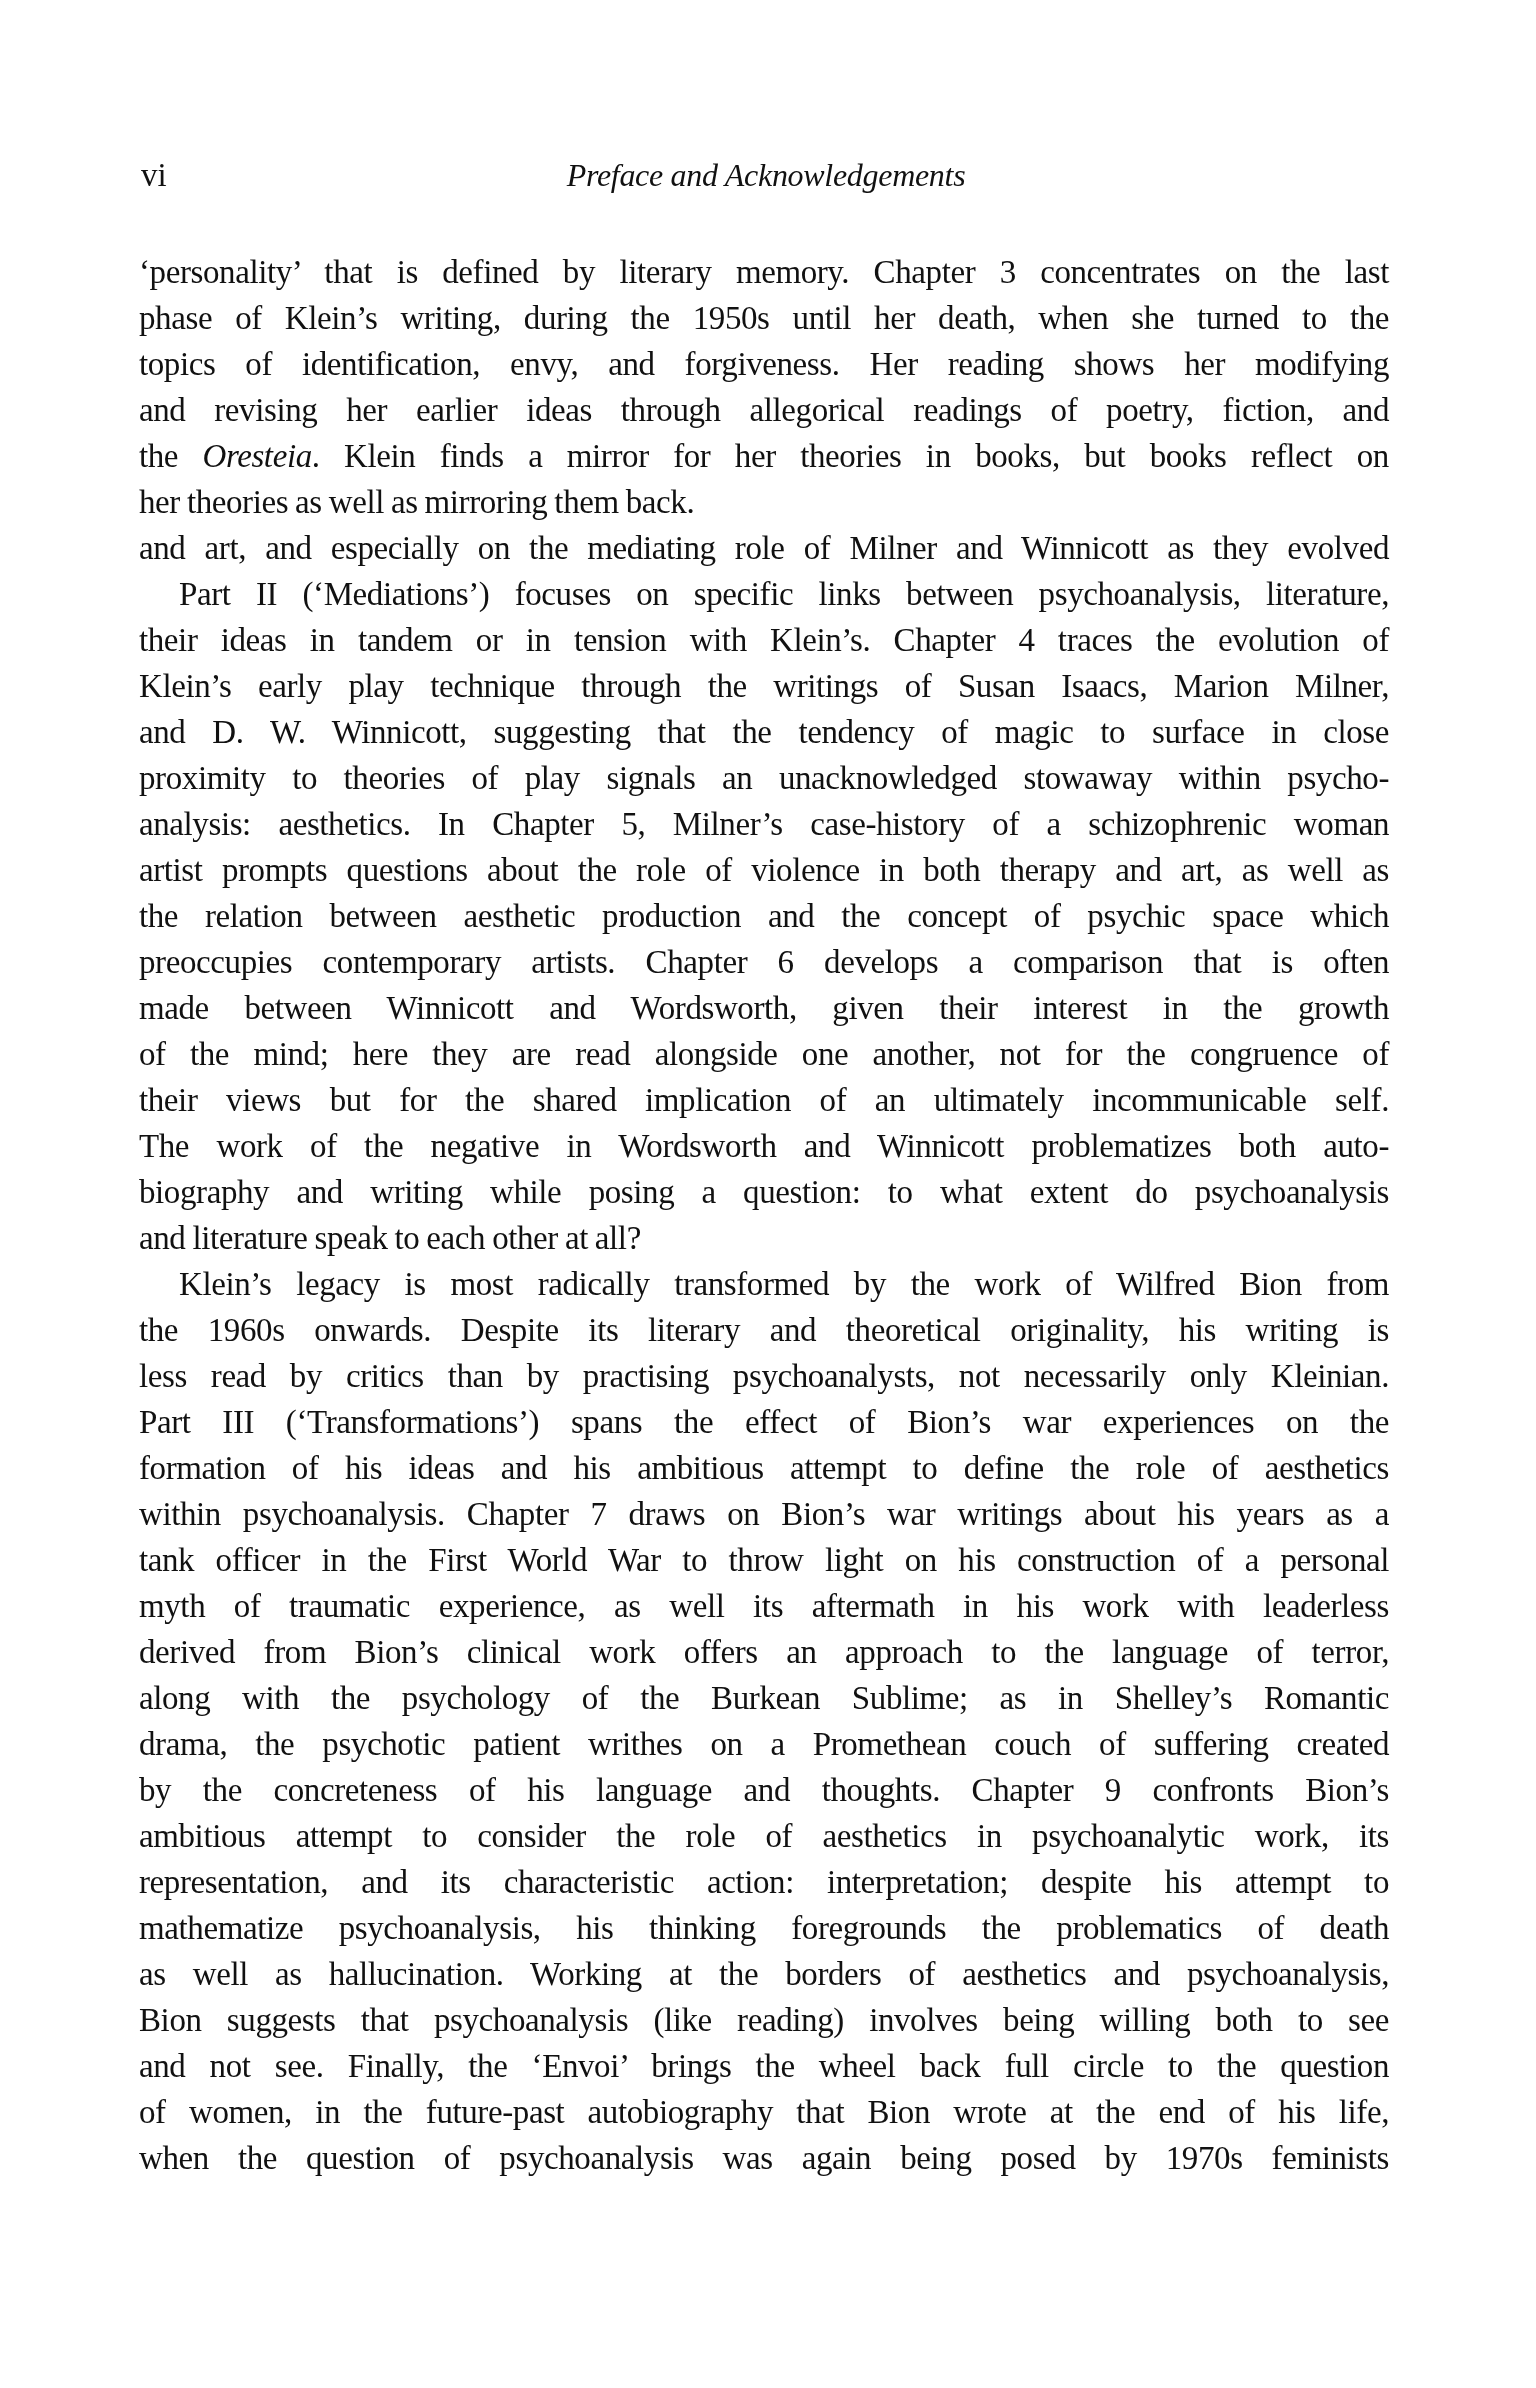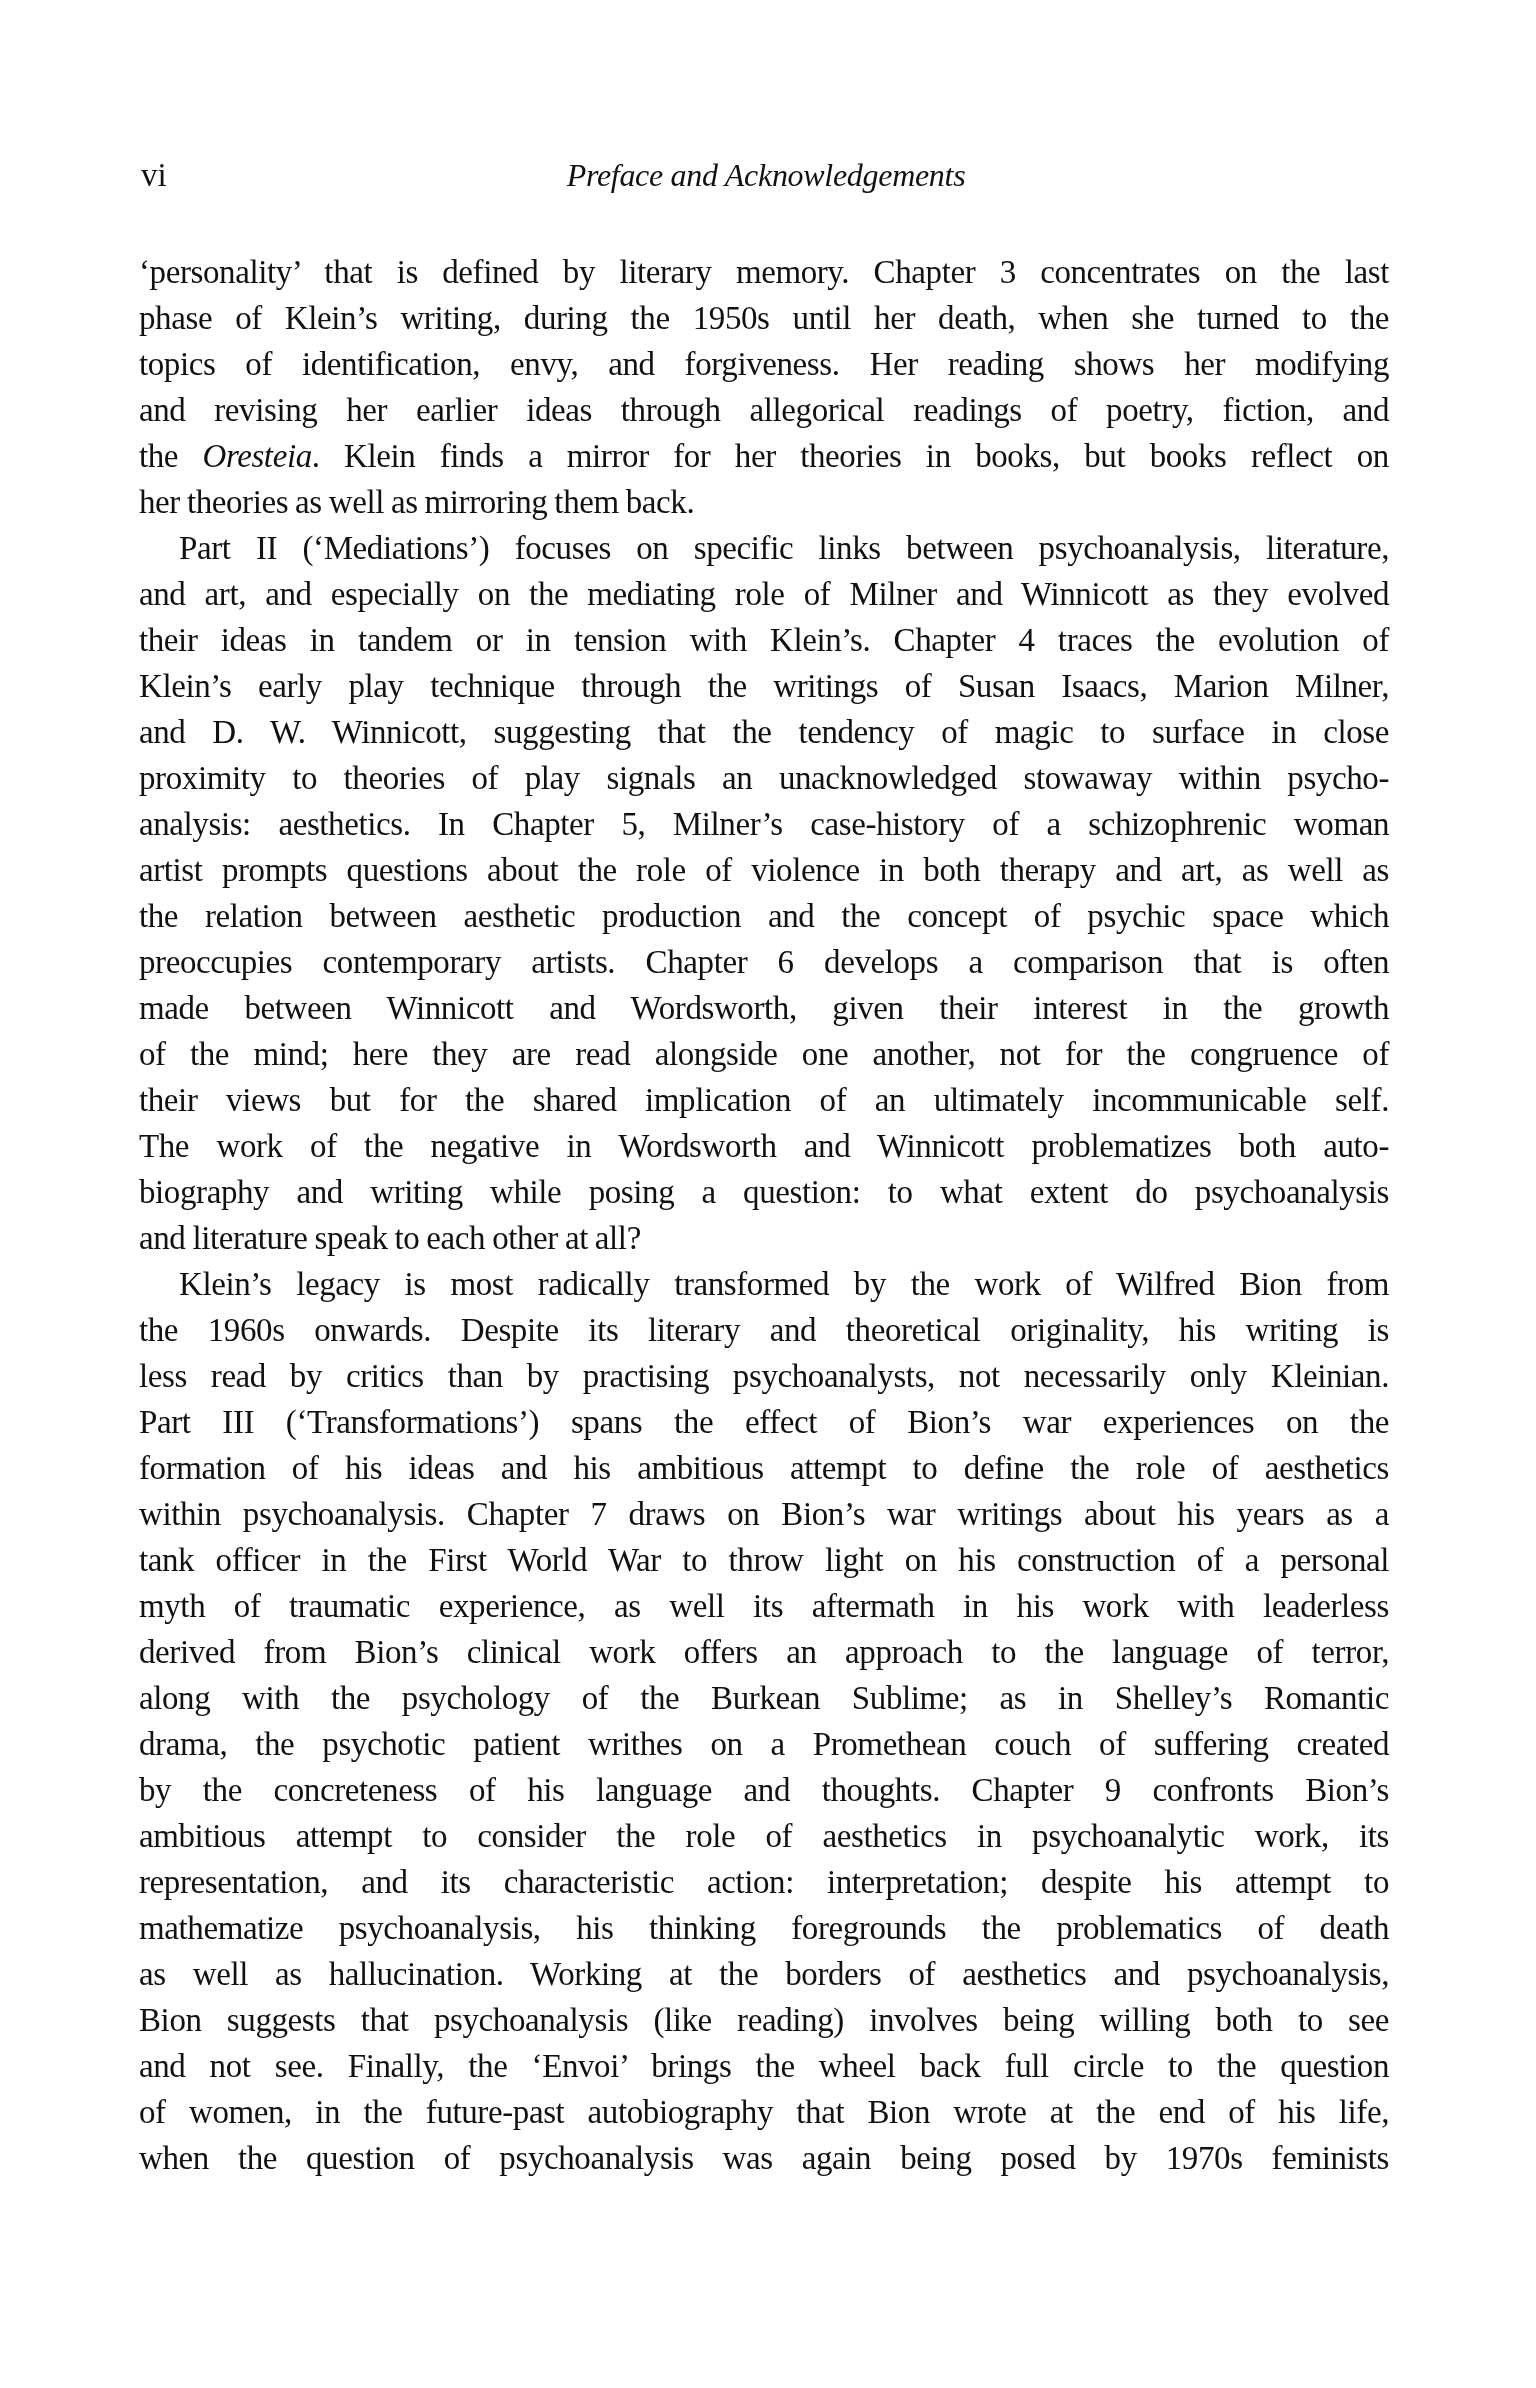--- a/index.html
+++ b/index.html
@@ -88,22 +88,22 @@
   <div class="body-text" id="body-text">
       <div class="paragraph">
         <span class="line">‘personality’ that is defined by literary memory. Chapter 3 concentrates on the last</span>
         <span class="line">phase of Klein’s writing, during the 1950s until her death, when she turned to the</span>
         <span class="line">topics of identification, envy, and forgiveness. Her reading shows her modifying</span>
         <span class="line">and revising her earlier ideas through allegorical readings of poetry, fiction, and</span>
         <span class="line">the <em>Oresteia</em>. Klein finds a mirror for her theories in books, but books reflect on</span>
         <span class="line last">her theories as well as mirroring them back.</span>
       </div>
       <div class="paragraph">
+        <span class="line">and art, and especially on the mediating role of Milner and Winnicott as they evolved</span>
         <span class="line indent">Part II (‘Mediations’) focuses on specific links between psychoanalysis, literature,</span>
-        <span class="line">and art, and especially on the mediating role of Milner and Winnicott as they evolved</span>
         <span class="line">their ideas in tandem or in tension with Klein’s. Chapter 4 traces the evolution of</span>
         <span class="line">Klein’s early play technique through the writings of Susan Isaacs, Marion Milner,</span>
         <span class="line">and D. W. Winnicott, suggesting that the tendency of magic to surface in close</span>
         <span class="line">proximity to theories of play signals an unacknowledged stowaway within psycho-</span>
         <span class="line">analysis: aesthetics. In Chapter 5, Milner’s case-history of a schizophrenic woman</span>
         <span class="line">artist prompts questions about the role of violence in both therapy and art, as well as</span>
         <span class="line">the relation between aesthetic production and the concept of psychic space which</span>
         <span class="line">preoccupies contemporary artists. Chapter 6 develops a comparison that is often</span>
         <span class="line">made between Winnicott and Wordsworth, given their interest in the growth</span>
         <span class="line">of the mind; here they are read alongside one another, not for the congruence of</span>

